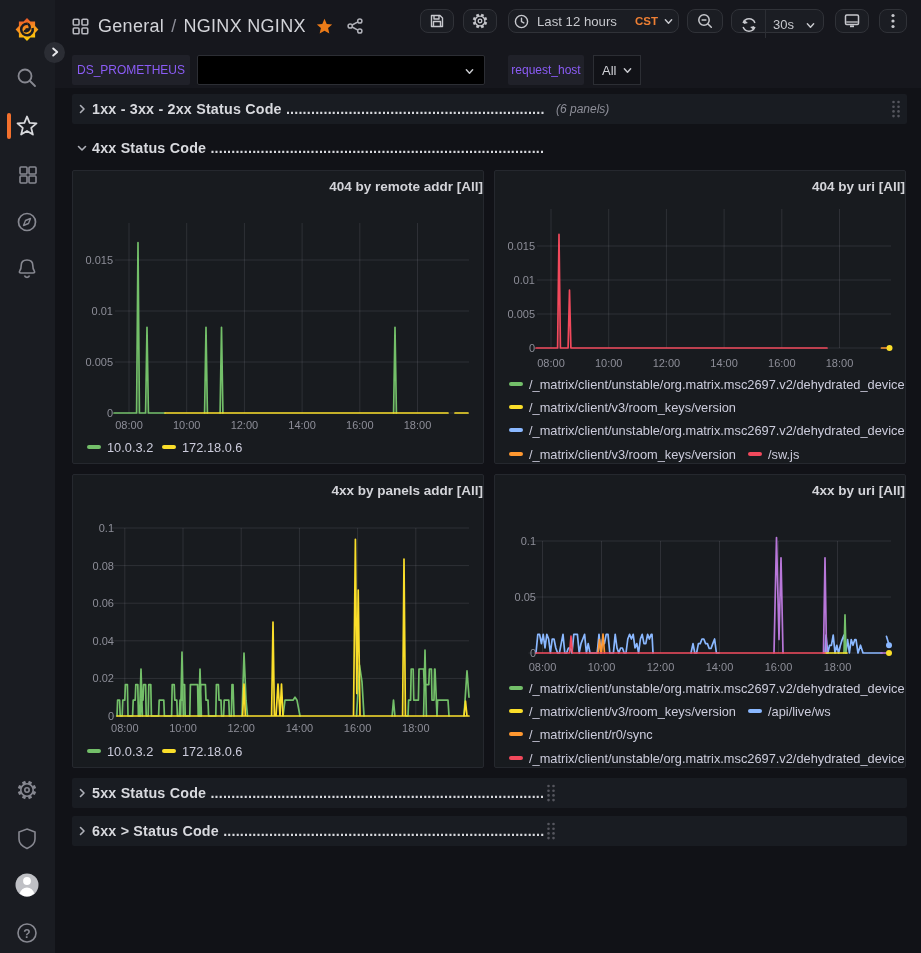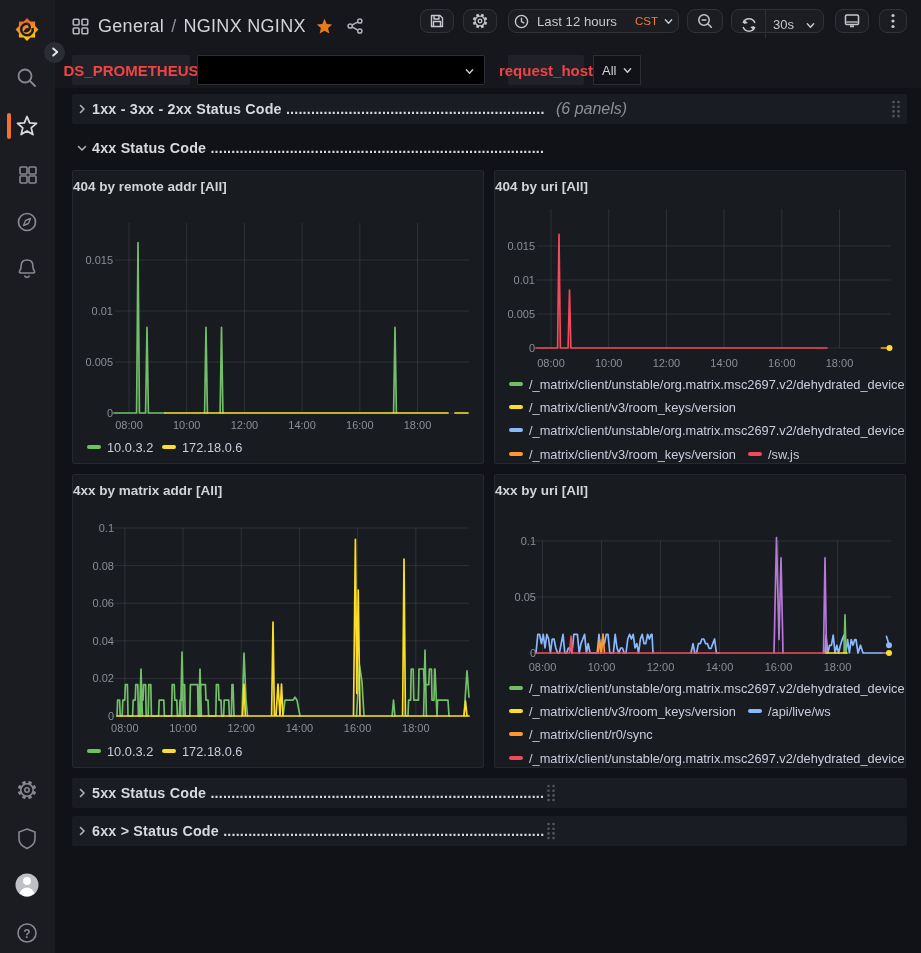--- a/index.html
+++ b/index.html
@@ -1,25 +1,25 @@
 <!DOCTYPE html>
 <html><head><meta charset="utf-8"><style>
 *{margin:0;padding:0;box-sizing:border-box}
 body{width:921px;height:953px;background:#111217;font-family:"Liberation Sans",sans-serif;overflow:hidden;position:relative}
 .sidebar{position:absolute;left:0;top:0;width:55px;height:953px;background:#1a1c22;}
 .sicon{position:absolute;left:0;width:55px;display:flex;justify-content:center}
 .topbar{position:absolute;left:55px;top:0;width:866px;height:88px;background:#16171d}
 .crumb{position:absolute;top:0;left:17px;height:52px;display:flex;align-items:center;color:#d2d3d8;font-size:18px;font-weight:500;letter-spacing:0.3px}
 .btn{position:absolute;top:9px;height:24px;background:#1b1d23;border:1px solid #303238;border-radius:8px;display:flex;align-items:center;justify-content:center;color:#c7c8cd}
-.chip{position:absolute;top:55px;height:30px;border-radius:2px;display:flex;align-items:center;justify-content:center;font-size:15px;font-weight:700;color:#ef4444;background:#202129}
+.chip{position:absolute;top:55px;height:30px;border-radius:2px;display:flex;align-items:center;justify-content:center;font-size:12px;font-weight:400;color:#8b5cf6;background:#202129}
 .panel{position:absolute;width:412px;height:294px;background:#181b1f;border:1px solid #25282e;border-radius:2px;overflow:hidden}
-.ptitle{position:absolute;top:7.5px;left:0;width:100%;text-align:left;font-size:13.5px;font-weight:700;color:#d3d4d9}
+.ptitle{position:absolute;top:7.5px;left:0;width:100%;text-align:right;font-size:13.5px;font-weight:700;color:#d3d4d9}
 .rowh{position:absolute;left:72px;width:835px;height:30px;border-radius:2px;display:flex;align-items:center;padding-left:4px;color:#d8d9de}
 .rtitle{font-size:14.3px;font-weight:700;white-space:nowrap;overflow:hidden;width:452px;letter-spacing:0.2px}
-.pcount{font-style:italic;font-size:16px;color:#8d8e98;margin-left:12px;white-space:nowrap;flex:1}
+.pcount{font-style:italic;font-size:12px;color:#8d8e98;margin-left:12px;white-space:nowrap;flex:1}
 .grip{margin-right:4px}
 </style></head><body>
 <div class="sidebar"></div>
 <div style="position:absolute;left:55px;top:0;width:1px;height:88px;background:#26282e"></div>
 <div class="sidebar" style="background:none">
     <svg style="position:absolute;left:0;top:0" width="55" height="60">
       <defs>
 <linearGradient id="glg" x1="0.1" y1="0" x2="0.35" y2="1">
 <stop offset="0" stop-color="#eb4b2c"></stop>
           <stop offset="0.5" stop-color="#f7901e"></stop>
@@ -114,21 +114,21 @@
         <circle cx="8" cy="8" r="1.8"></circle>
       </g>
     </svg>
   </div>
 <div class="btn" style="left:508px;width:171px;font-size:13px">
     <svg width="15" height="15" viewBox="0 0 16 16" style="margin-right:8px">
       <circle cx="8" cy="8" r="6.5" fill="none" stroke="#c7c8cd" stroke-width="1.5"></circle>
       <path d="M8 4.5 V8 l2.5 1.5" fill="none" stroke="#c7c8cd" stroke-width="1.5" stroke-linecap="round"></path>
     </svg>
     <span style="font-size:13.2px">Last 12 hours</span>
-    <span style="color:#ee7f34;font-weight:400;font-size:11.5px;margin-left:18px">CST</span>
+    <span style="color:#ee7f34;font-weight:700;font-size:11.5px;margin-left:18px">CST</span>
     <svg width="9" height="9" viewBox="0 0 10 10" style="margin-left:6px">
       <path d="M1.5 3 L5 7 L8.5 3" fill="none" stroke="#c7c8cd" stroke-width="1.6" stroke-linecap="round" stroke-linejoin="round"></path>
     </svg>
   </div>
 <div class="btn" style="left:687px;width:36px">
     <svg width="16" height="16" viewBox="0 0 16 16">
       <circle cx="7" cy="7" r="5.2" fill="none" stroke="#c7c8cd" stroke-width="1.5"></circle>
       <line x1="4.6" y1="7" x2="9.4" y2="7" stroke="#c7c8cd" stroke-width="1.5"></line>
       <line x1="11" y1="11" x2="14.3" y2="14.3" stroke="#c7c8cd" stroke-width="1.5" stroke-linecap="round"></line>
     </svg>
@@ -262,21 +262,21 @@
       <text x="34" y="241" font-size="12.8" fill="#ccccdc">/_matrix/client/v3/room_keys/version</text>
       <rect x="14" y="257" width="14" height="4" rx="2" fill="#8ab8ff"></rect>
       <text x="34" y="264" font-size="12.8" fill="#ccccdc">/_matrix/client/unstable/org.matrix.msc2697.v2/dehydrated_device</text>
       <rect x="14" y="281" width="14" height="4" rx="2" fill="#ff9830"></rect>
       <text x="34" y="288" font-size="12.8" fill="#ccccdc">/_matrix/client/v3/room_keys/version</text>
       <rect x="253" y="281" width="14" height="4" rx="2" fill="#f2495c"></rect>
       <text x="273" y="288" font-size="12.8" fill="#ccccdc">/sw.js</text>
     </svg>
 </div>
 <div class="panel" style="left:72px;top:474px">
-<div class="ptitle">4xx by matrix addr [All]</div>
+<div class="ptitle">4xx by panels addr [All]</div>
 <svg width="412" height="294" style="position:absolute;left:0;top:0">
       <line x1="51.8" y1="53" x2="51.8" y2="241" stroke="rgba(204,204,220,0.12)" stroke-width="1"></line>
       <line x1="110.0" y1="53" x2="110.0" y2="241" stroke="rgba(204,204,220,0.12)" stroke-width="1"></line>
       <line x1="168.2" y1="53" x2="168.2" y2="241" stroke="rgba(204,204,220,0.12)" stroke-width="1"></line>
       <line x1="226.40000000000003" y1="53" x2="226.40000000000003" y2="241" stroke="rgba(204,204,220,0.12)" stroke-width="1"></line>
       <line x1="284.6" y1="53" x2="284.6" y2="241" stroke="rgba(204,204,220,0.12)" stroke-width="1"></line>
       <line x1="342.8" y1="53" x2="342.8" y2="241" stroke="rgba(204,204,220,0.12)" stroke-width="1"></line>
       <line x1="37.8" y1="203.4" x2="396" y2="203.4" stroke="rgba(204,204,220,0.12)" stroke-width="1"></line>
       <line x1="37.8" y1="165.8" x2="396" y2="165.8" stroke="rgba(204,204,220,0.12)" stroke-width="1"></line>
       <line x1="37.8" y1="128.2" x2="396" y2="128.2" stroke="rgba(204,204,220,0.12)" stroke-width="1"></line>

